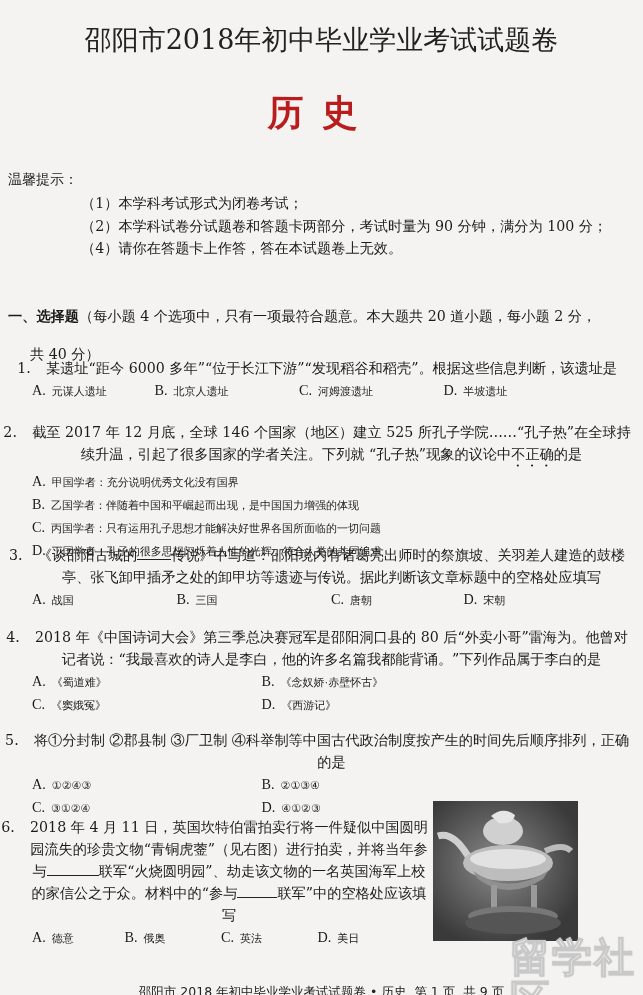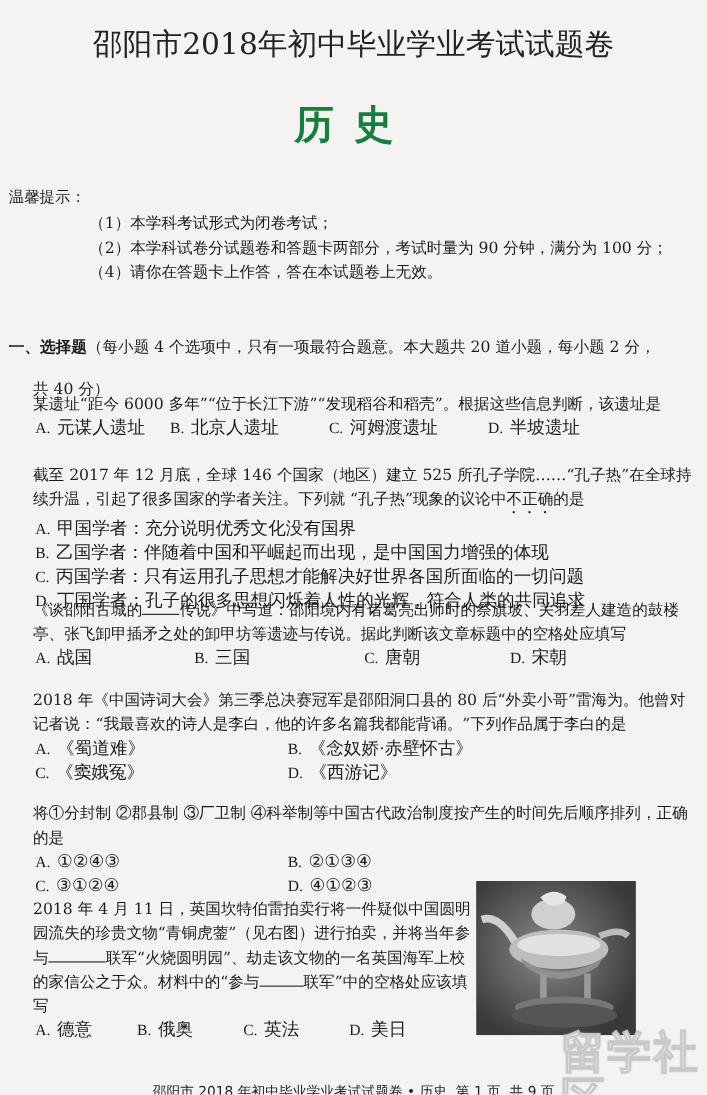--- a/index.html
+++ b/index.html
@@ -11,36 +11,36 @@
     position: relative;
   }
   .page { position: absolute; left: 0; top: 16px; width: 594px; height: 995px; }
   .title {
     position: absolute; top: 6px; left: 0; width: 643px; text-align: center;
     font-family: "DejaVu Serif", serif; font-size: 27px; letter-spacing: 0px;
     color: #222;
   }
   .subject {
     position: absolute; top: 73px; left: 0; width: 643px; text-align: center;
-    font-size: 36px; font-weight: bold; letter-spacing: 18px; color: #15803d;
+    font-size: 36px; font-weight: bold; letter-spacing: 18px; color: #b91c1c;
   }
   .tips-head { position: absolute; top: 155px; left: 8px; font-size: 14px; }
   .tips { position: absolute; top: 176px; left: 45px; font-size: 14.2px; line-height: 22.5px; }
   .tips div { white-space: nowrap; margin-left: 36px; }
   .section {
     position: absolute; top: 281px; left: 8px; width: 620px; font-size: 14.2px; line-height: 38px;
   }
   .section b { font-weight: bold; }
   .q { position: absolute; left: 8px; width: 625px; font-size: 14.2px; line-height: 22px; }
   .q .num { display: inline-block; width: 22px; }
-  .q .stem { padding-left: 22px; text-indent: -22px; }
+  .q .stem { padding-left: 22px; text-indent: -22px; text-align: center; }
   .opts { padding-left: 24px; }
   .opt { display: inline-block; white-space: nowrap; }
   .opt .lab { font-family: "Liberation Serif", serif; margin-right: 6px; }
-  .opt .txt { font-family: Liberation Serif, serif; font-size: 16px; }
+  .opt .txt { font-family: Liberation Serif, serif; font-size: 11px; }
   .dot-em { text-emphasis: dot; -webkit-text-emphasis: dot; text-emphasis-position: under; -webkit-text-emphasis-position: under; }
   .blank { display: inline-block; border-bottom: 1px solid #222; height: 14px; vertical-align: baseline; }
   .photo {
     position: absolute; left: 433px; top: 785px; width: 145px; height: 140px;
     background: linear-gradient(135deg, #3a3a3a 0%, #6a6a6a 40%, #4a4a4a 100%);
     overflow: hidden;
   }
   .watermark {
     position: absolute; left: 478px; top: 920px; width: 165px; height: 60px;
     color: rgba(255,255,255,0.92); text-shadow: 0 0 2px #bbb;

